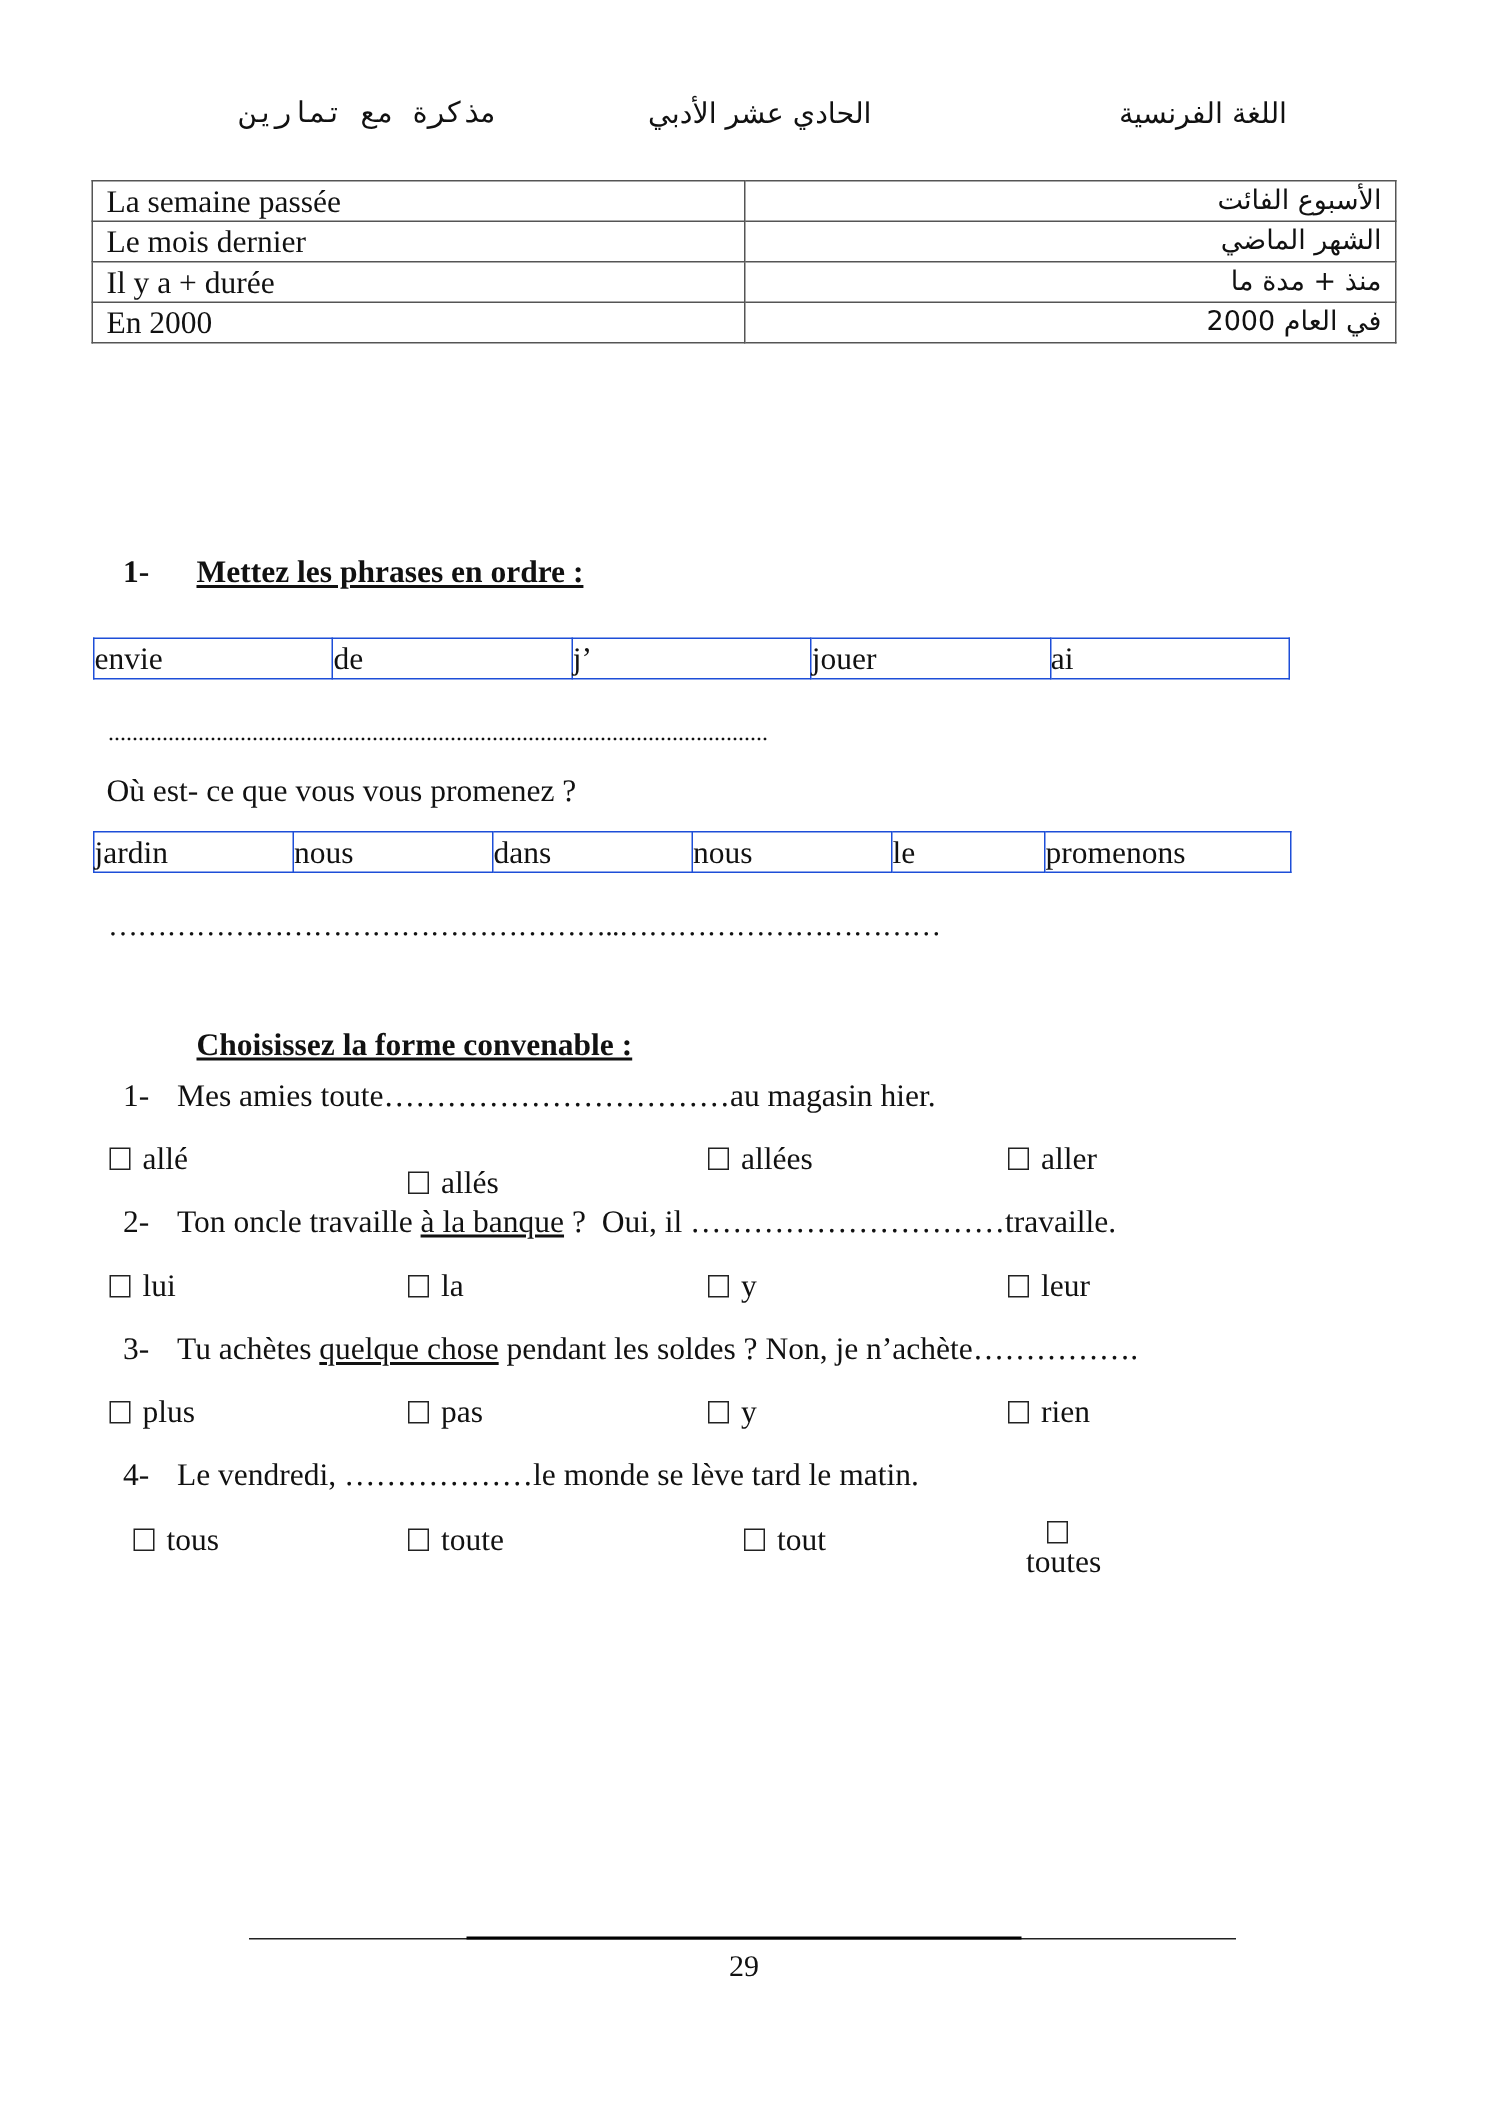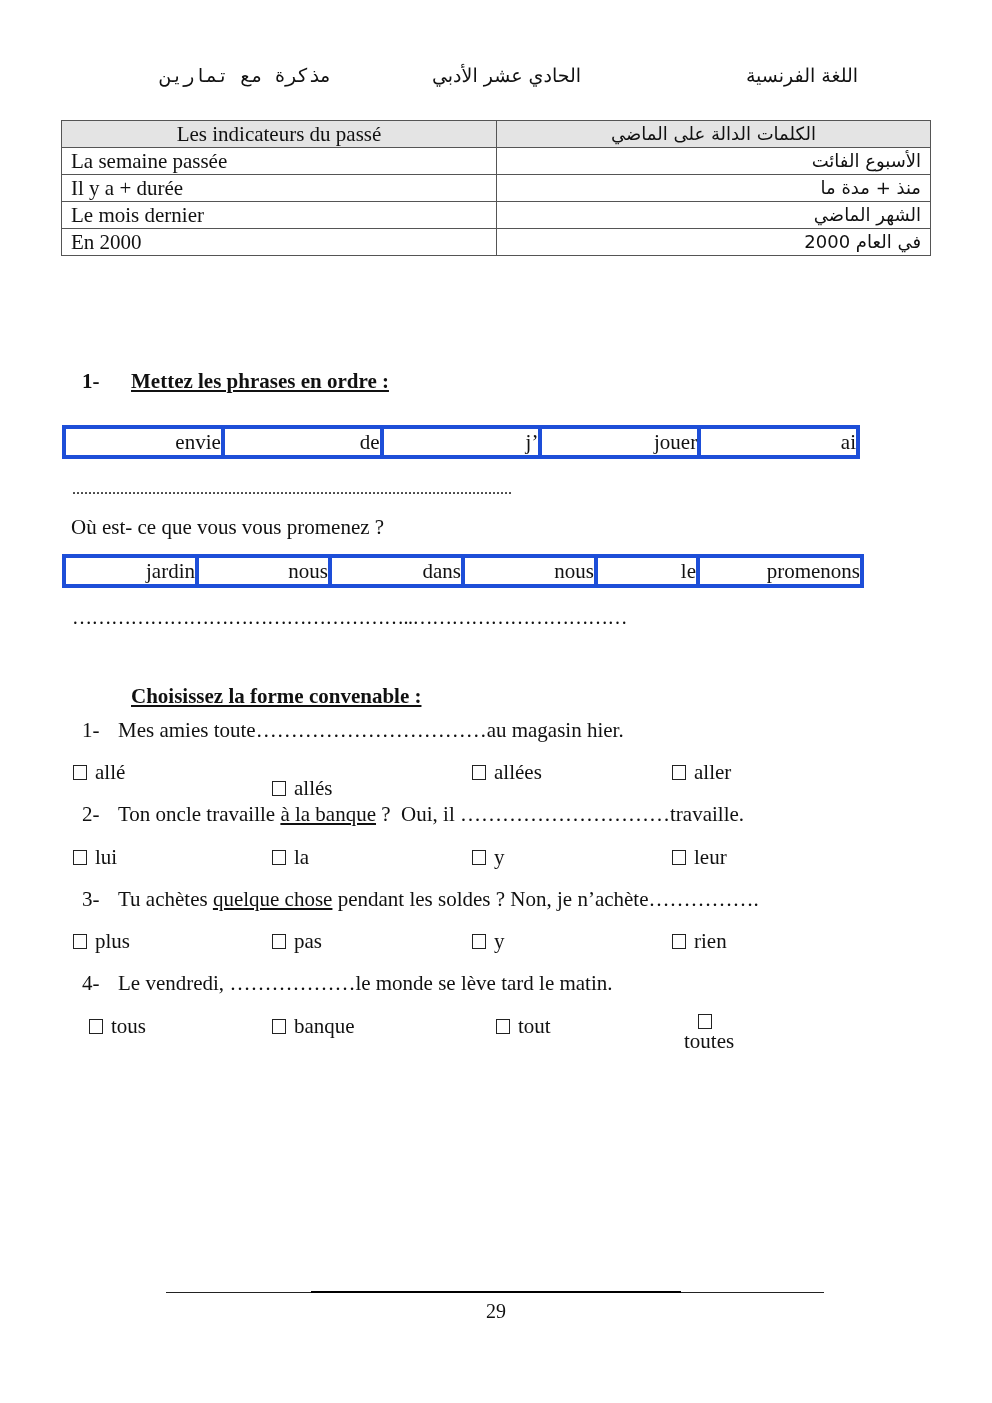--- a/index.html
+++ b/index.html
@@ -67,22 +67,22 @@
     
     table.words {
       position: absolute;
       left: 62px;
       width: 798px;
       border-collapse: collapse;
       font-size: 21px;
       table-layout: fixed;
     }
     table.words td {
-      border: 4px solid #1d4ed8;
-      text-align: right;
+      border: 1px solid #1d4ed8;
+      text-align: left;
       height: 26px;
       line-height: 26px;
       padding: 0;
     }
 
     .line {
       font-size: 21px;
       white-space: nowrap;
     }
     .dots {
@@ -131,35 +131,31 @@
   </style>
 </head>
 <body>
 
 <div class="abs hdr" style="right:134px;">اللغة الفرنسية</div>
 <div class="abs hdr" style="left:432px;">الحادي عشر الأدبي</div>
 <div class="abs hdr" style="left:160px;font-family:Liberation Mono, monospace;">مذكرة مع تمارين</div>
 
 <table class="vocab">
   <tbody>
-      <tr>
-    <th class="fr">Les indicateurs du passé</th>
-    <th class="ar">الكلمات الدالة على الماضي</th>
-  </tr>
   <tr>
     <td class="fr">La semaine passée</td>
     <td class="ar">الأسبوع الفائت</td>
   </tr>
   <tr>
+    <td class="fr">Le mois dernier</td>
+    <td class="ar">الشهر الماضي</td>
+  </tr>
+  <tr>
     <td class="fr">Il y a + durée</td>
     <td class="ar">منذ + مدة ما</td>
-  </tr>
-  <tr>
-    <td class="fr">Le mois dernier</td>
-    <td class="ar">الشهر الماضي</td>
   </tr>
   <tr>
     <td class="fr">En 2000</td>
     <td class="ar">في العام 2000</td>
   </tr>
 </tbody>
   </table>
 
 <div class="abs heading" style="left:82px; top:369px;">
   <span style="display:inline-block; width:49px;">1-</span><span class="u">Mettez les phrases en ordre :</span>
@@ -270,21 +266,21 @@
 
 <div class="abs q" style="left:82px; top:971px;">
   <span class="num">4-</span><span style="white-space:pre;">Le vendredi, </span><span>………………</span><span>le monde se lève tard le matin.</span>
 </div>
 <div class="abs opt" style="left:73px; top:1014px;padding-left:16px;">
     <span class="box"></span>
     <span>tous</span>
   </div>
 <div class="abs opt" style="left:272px; top:1014px;">
     <span class="box"></span>
-    <span>banque</span>
+    <span>toute</span>
   </div>
 <div class="abs opt" style="left:496px; top:1014px;">
     <span class="box"></span>
     <span>tout</span>
   </div>
 <div class="abs opt" style="left:684px; top:1014px;flex-direction:column;">
     <span class="box"></span>
     <span>toutes</span>
   </div>
 

